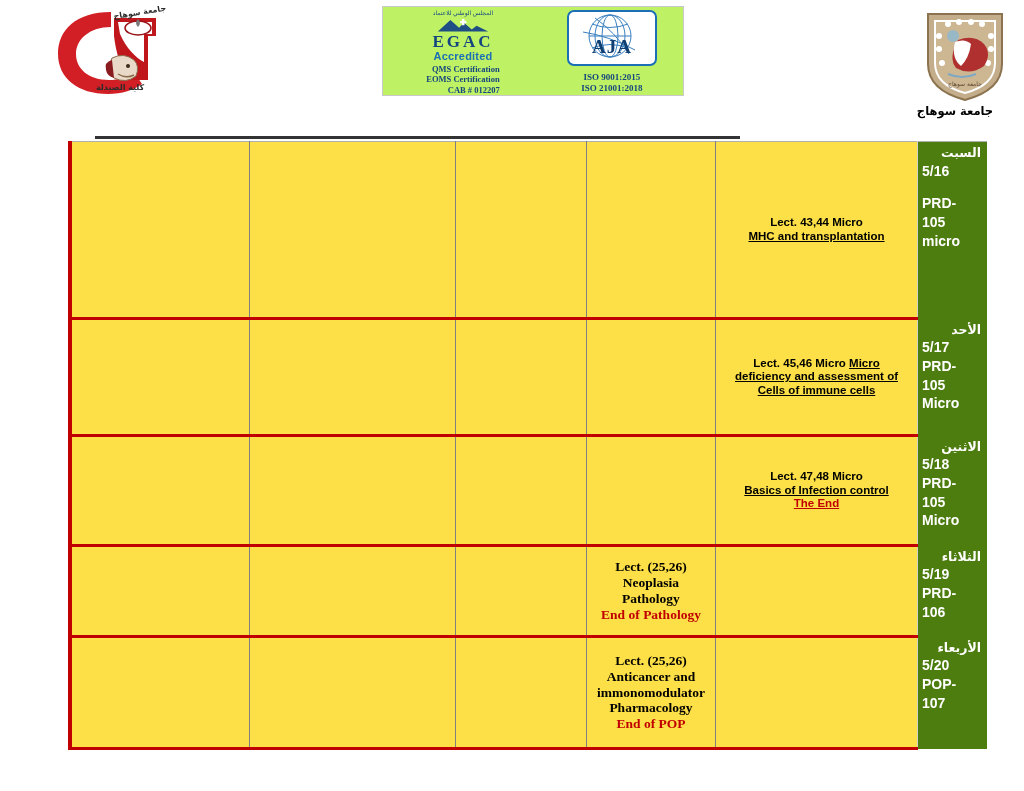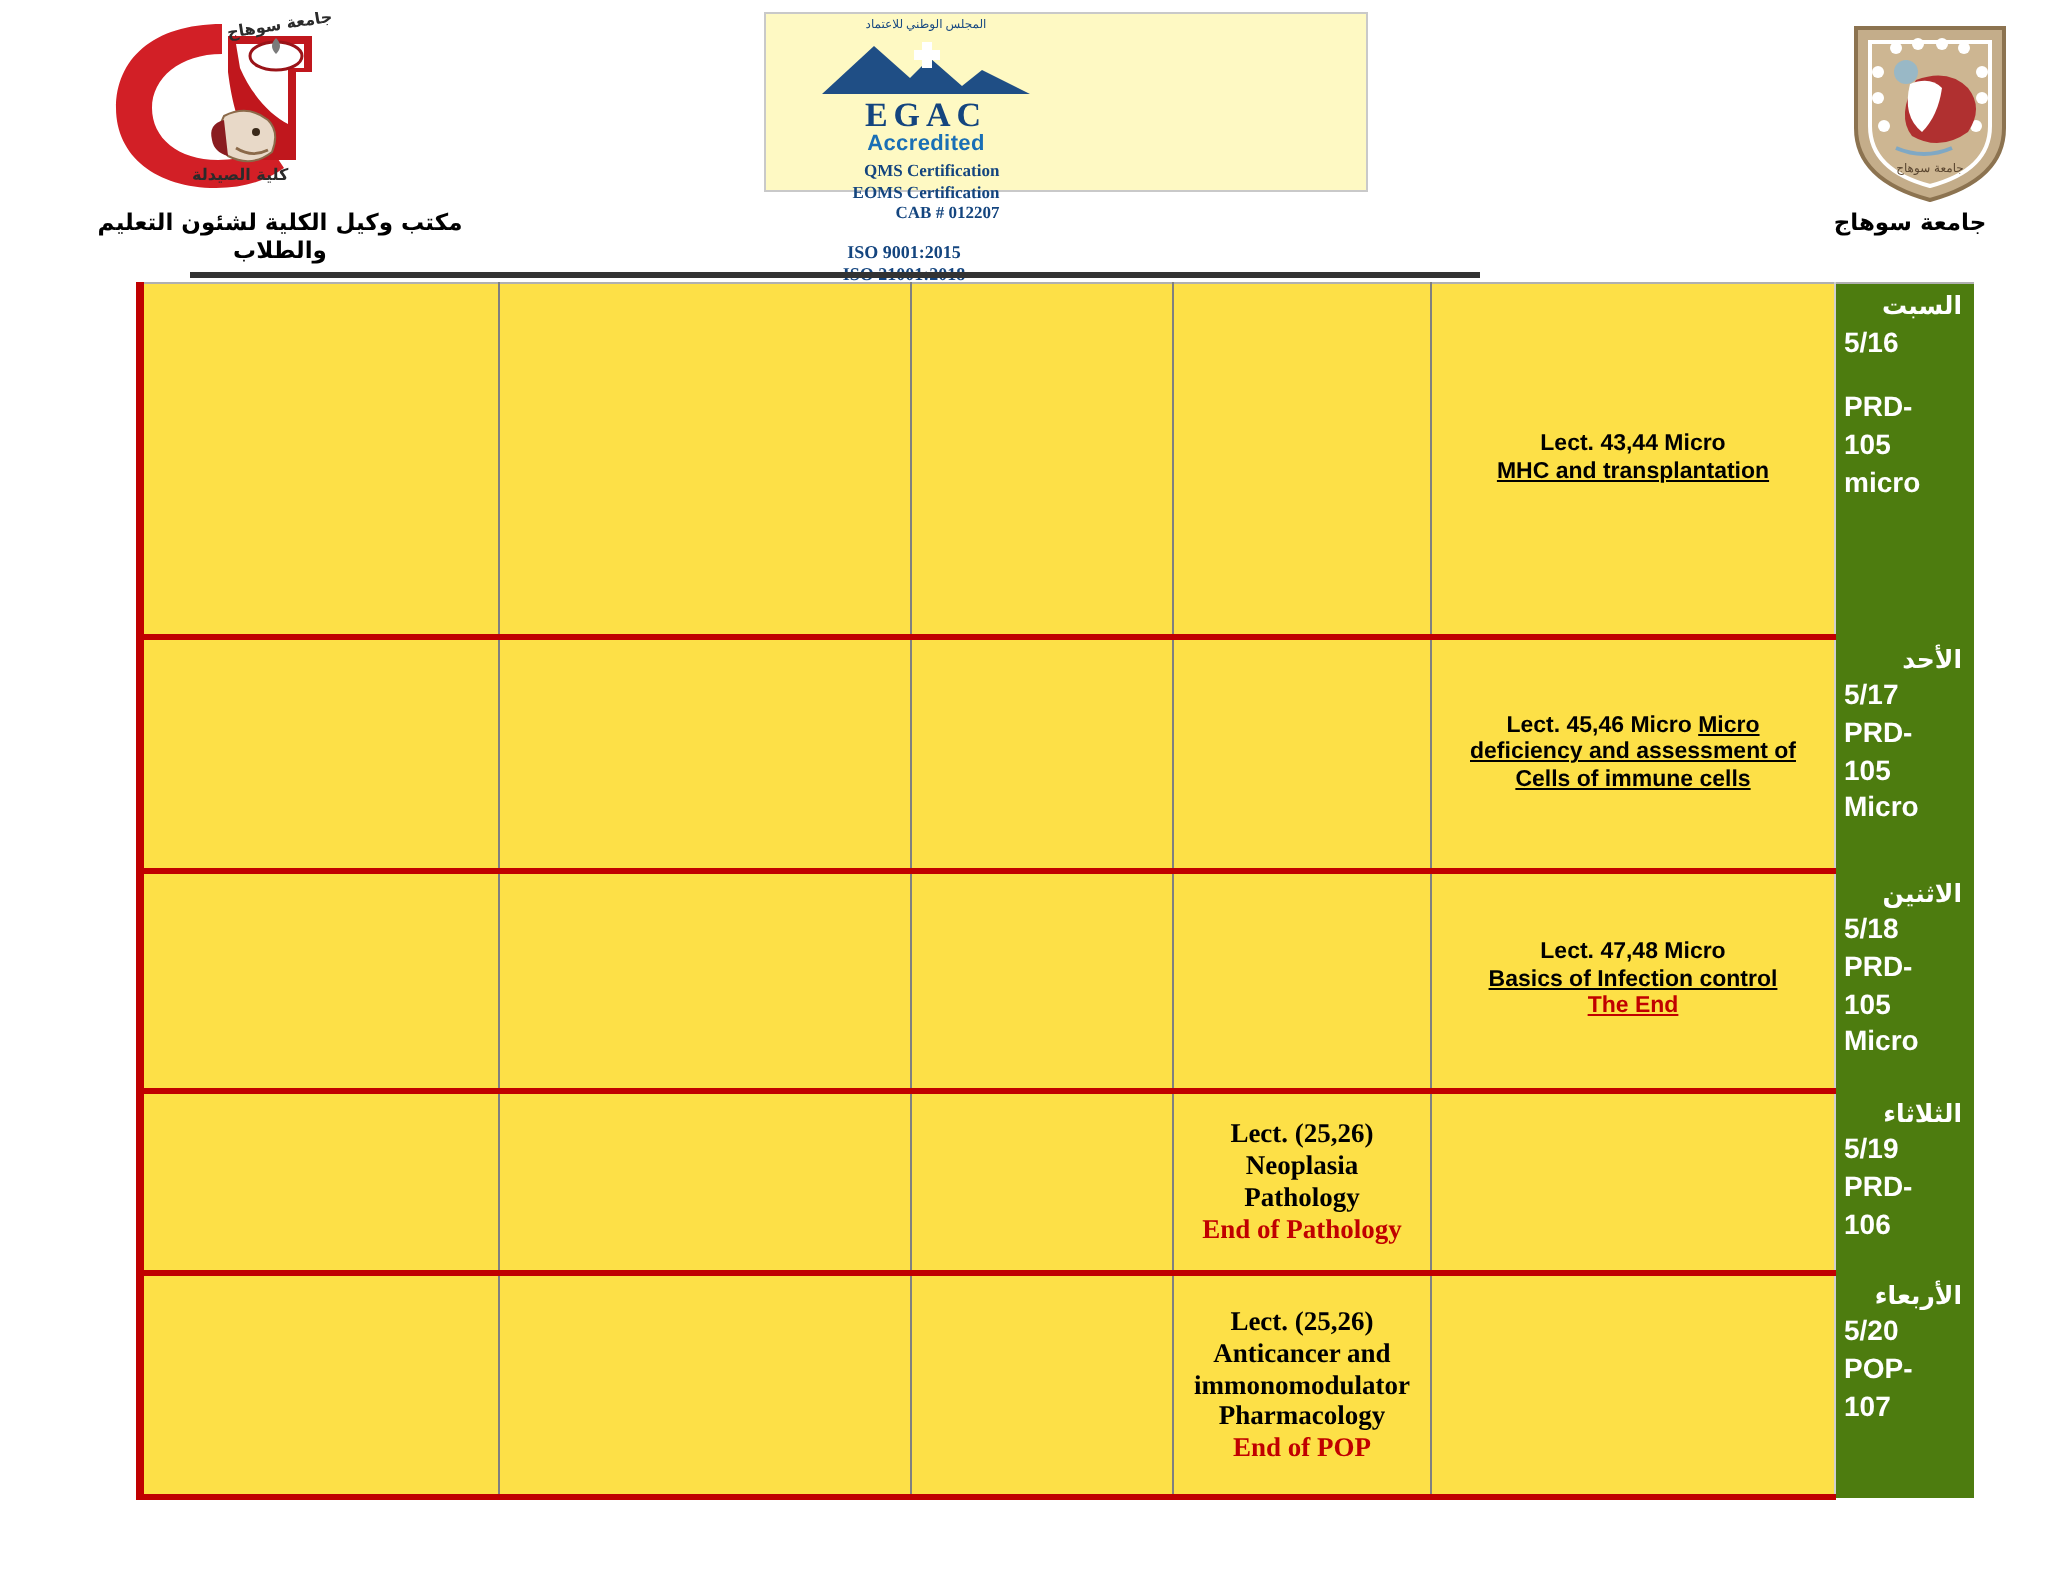--- a/index.html
+++ b/index.html
@@ -32,23 +32,23 @@
     position: absolute;
     left: 918px; top: 6px;
     width: 94px; height: 98px;
   }
 
   .cert-box {
     position: absolute;
     left: 382px; top: 6px;
     width: 300px; height: 88px;
     border: 1px solid #c9c9c9;
-    background: #fef9c3;
+    background: #bef264;
     display: flex;
-    flex-direction: column;
+    flex-direction: row;
   }
   .cert-left {
     width: 160px;
     position: relative;
     display: flex;
     flex-direction: column;
     align-items: center;
     justify-content: flex-start;
     padding-top: 2px;
     box-sizing: border-box;
@@ -267,20 +267,35 @@
       </svg>
       <div class="egac-word">EGAC</div>
       <div class="egac-acc">Accredited</div>
       <div class="cert-lines">
         <div>QMS Certification</div>
         <div>EOMS Certification</div>
         <div>CAB # 012207</div>
       </div>
     </div>
     <div class="cert-right">
+      <div class="aja-box">
+        <svg width="82" height="50" viewBox="0 0 82 50">
+          <g stroke="#3a7fbf" fill="none" stroke-width="1">
+            <circle cx="41" cy="24" r="21"></circle>
+            <ellipse cx="41" cy="24" rx="8" ry="21"></ellipse>
+            <ellipse cx="41" cy="24" rx="15" ry="21"></ellipse>
+            <line x1="20" y1="24" x2="62" y2="24"></line>
+            <path d="M23 12 q18 7 36 0"></path>
+            <path d="M23 36 q18 -7 36 0"></path>
+            <path d="M26 6 q20 14 34 36"></path>
+            <path d="M14 20 q26 4 52 18"></path>
+          </g>
+        </svg>
+        <div class="aja-word">AJA</div>
+      </div>
       <div class="iso-lines">
         <div>ISO 9001:2015</div>
         <div>ISO 21001:2018</div>
       </div>
     </div>
   </div>
 
   <div class="logo-right">
     <svg viewBox="0 0 94 98" width="94" height="98">
       <path d="M10 8 H84 V58 Q84 84 47 94 Q10 84 10 58 Z" fill="#c4ad8a" stroke="#8c7350" stroke-width="2"></path>
@@ -298,21 +313,20 @@
           <circle cx="70" cy="57" r="3"></circle>
       </g>
       <path d="M40 34 q16 -6 26 4 q8 10 0 22 q-14 10 -28 2 q-8 -10 2 -28 z" fill="#b03030"></path>
       <path d="M37 36 q10 -4 16 2 q-2 14 -10 22 q-10 -8 -6 -24 z" fill="#ffffff"></path>
       <circle cx="35" cy="30" r="6" fill="#8fb8cf" opacity="0.85"></circle>
       <path d="M30 68 q14 6 28 0" stroke="#7fa8c4" stroke-width="2" fill="none"></path>
       <text x="47" y="80" text-anchor="middle" font-family="DejaVu Sans, sans-serif" font-size="6" fill="#5a4630">جامعة سوهاج</text>
     </svg>
   </div>
 
-  <div class="hdr-ar-left">مكتب وكيل الكلية لشئون التعليم والطلاب</div>
   <div class="hdr-ar-right">جامعة سوهاج</div>
 </div>
 
 <div class="sheet">
   <div class="topline"></div>
   <table class="sched" id="sched-table">
     <tbody>
         <tr style="height: 177px;">
           <td class="c0"></td>
           <td class="c1"></td>

